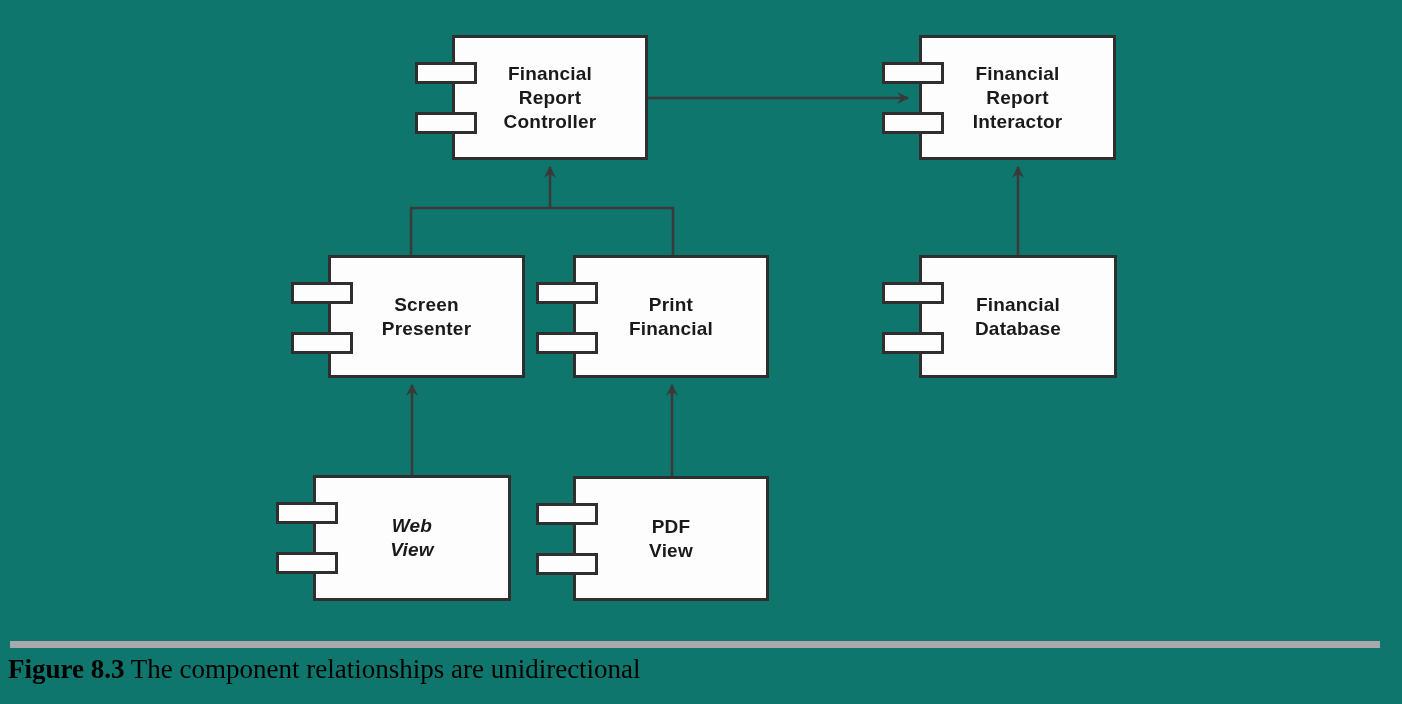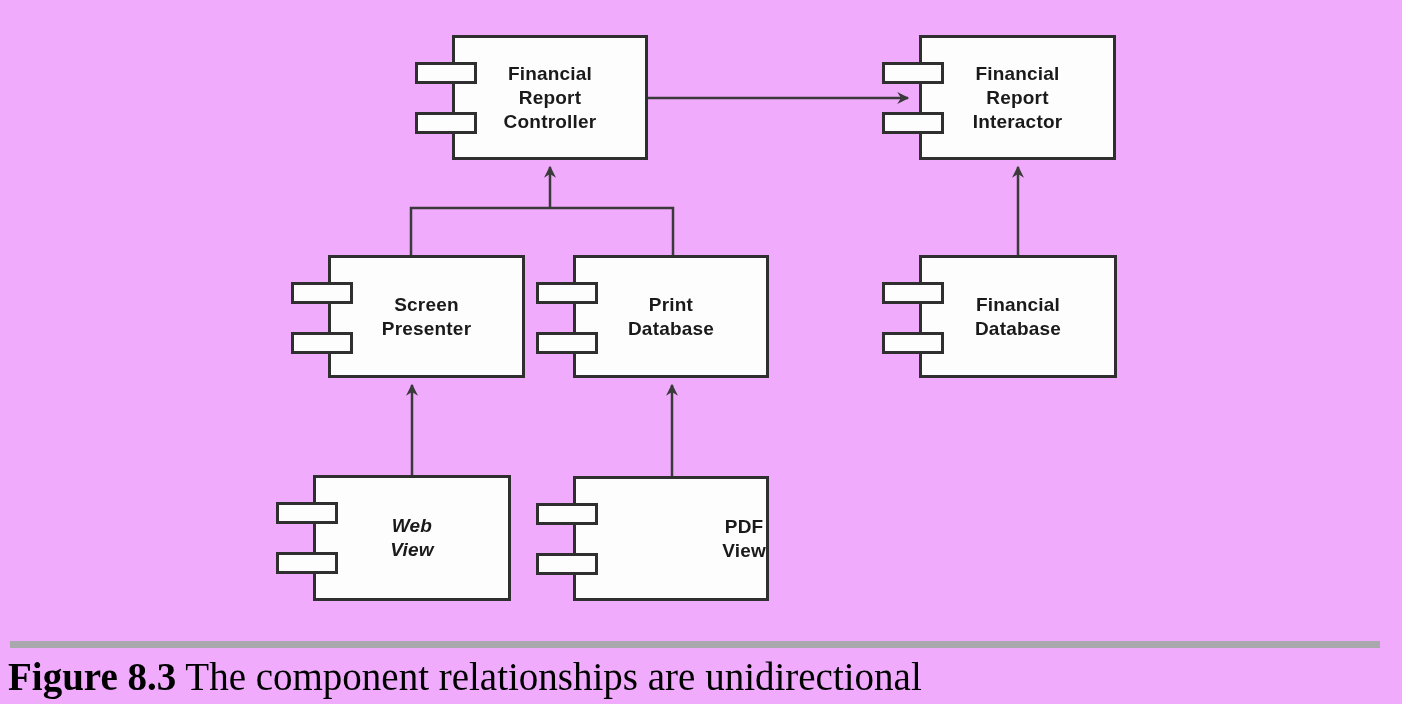--- a/index.html
+++ b/index.html
@@ -4,21 +4,21 @@
 <style>
   html, body {
     margin: 0;
     padding: 0;
     background: #fdfdfd;
   }
   #stage {
     position: relative;
     width: 1402px;
     height: 704px;
-    background: #f0abfc;
+    background: #0f766e;
     overflow: hidden;
     font-family: "Liberation Sans", sans-serif;
   }
   #connectors {
     position: absolute;
     left: 0; top: 0;
     width: 1402px;
     height: 704px;
   }
   .component {
@@ -51,36 +51,36 @@
   .tab.t1 { top: 24px; }
   .tab.t2 { top: 74px; }
 
   
   #comp-controller { left: 452px; top: 35px;  width: 196px; height: 125px; }
   #comp-interactor { left: 919px; top: 35px;  width: 197px; height: 125px; }
   #comp-screen     { left: 328px; top: 255px; width: 197px; height: 123px; }
   #comp-print      { left: 573px; top: 255px; width: 196px; height: 123px; }
   #comp-database   { left: 919px; top: 255px; width: 198px; height: 123px; }
   #comp-web        { left: 313px; top: 475px; width: 198px; height: 126px; font-style: italic; }
-  #comp-pdf        { left: 573px; top: 476px; width: 196px; height: 125px; justify-content: flex-end; }
+  #comp-pdf        { left: 573px; top: 476px; width: 196px; height: 125px; }
 
   #caption-rule {
     position: absolute;
     left: 10px;
     top: 641px;
     width: 1370px;
     height: 7px;
     background: #a9a9ad;
   }
   #caption {
     position: absolute;
     left: 8px;
     top: 654px;
     font-family: "Liberation Serif", serif;
-    font-size: 39px;
+    font-size: 27px;
     color: #000;
     white-space: nowrap;
   }
   #caption .cap-label { font-weight: bold; }
 </style>
 </head>
 <body>
 
 <div id="stage">
 
@@ -123,21 +123,21 @@
     <span class="tab t1"></span>
     <span class="tab t2"></span>
     <span class="label">Screen
 Presenter</span>
   </div>
 
   <div class="component" id="comp-print">
     <span class="tab t1"></span>
     <span class="tab t2"></span>
     <span class="label">Print
-Database</span>
+Financial</span>
   </div>
 
   <div class="component" id="comp-database">
     <span class="tab t1"></span>
     <span class="tab t2"></span>
     <span class="label">Financial
 Database</span>
   </div>
 
   <div class="component" id="comp-web">

